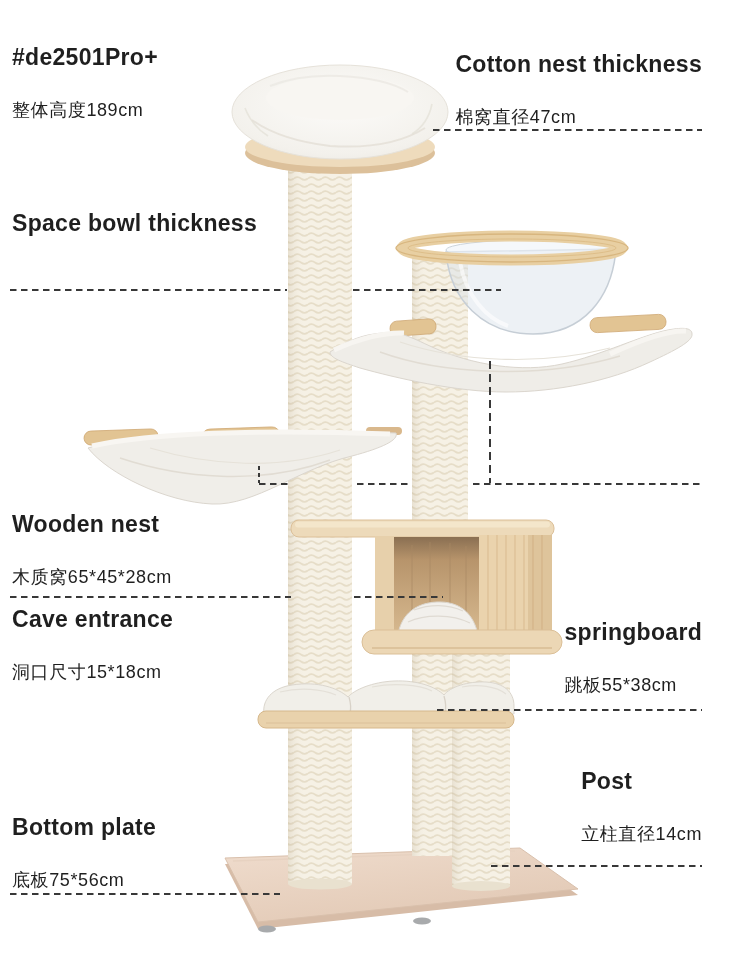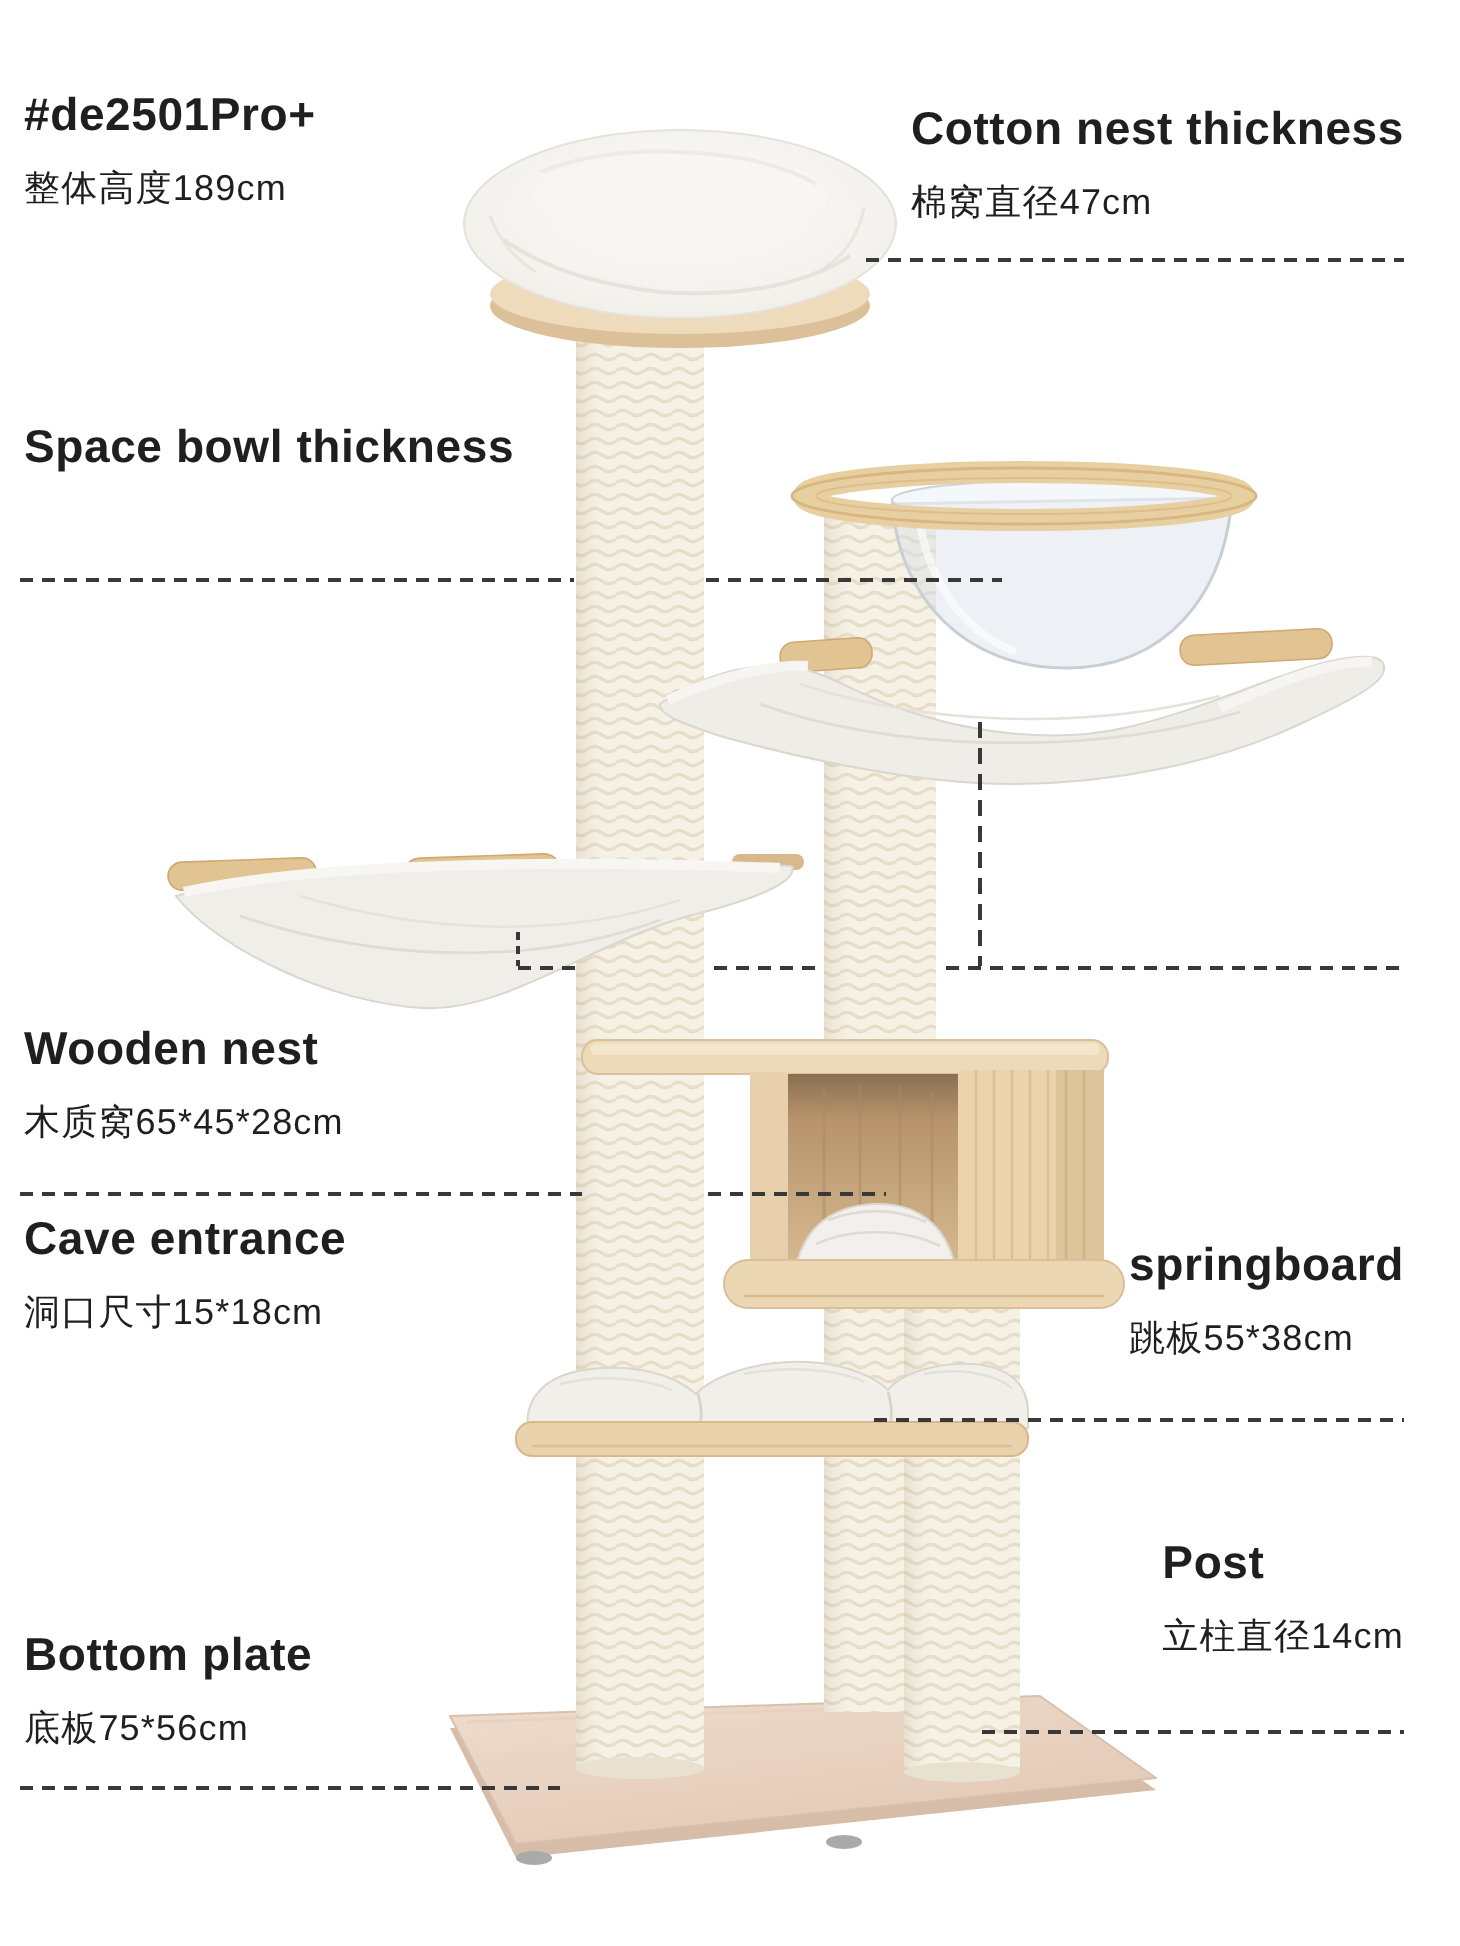--- a/index.html
+++ b/index.html
@@ -7,21 +7,21 @@
     position:relative;
     width:730px;height:973px;
     background:#ffffff;
     overflow:hidden;
     font-family:"Liberation Sans","DejaVu Sans",sans-serif;
     color:#1f1f1f;
   }
   .canvas svg{position:absolute;left:0;top:0;}
   .ann{position:absolute;}
   .ann .en{font-size:23px;line-height:21px;letter-spacing:.3px;font-weight:700;}
-  .ann .zh{font-size:18px;line-height:21px;margin-top:16px;letter-spacing:.6px;font-weight:500;}
+  .ann .zh{font-size:18px;line-height:21px;margin-top:32px;letter-spacing:.6px;font-weight:500;}
   .ann.right{right:28px;text-align:left;}
   .ann.left{left:12px;text-align:left;}
 </style>
 </head>
 <body>
 
 <div class="canvas">
 
   <svg width="730" height="973" viewBox="0 0 730 973">
     <defs>

